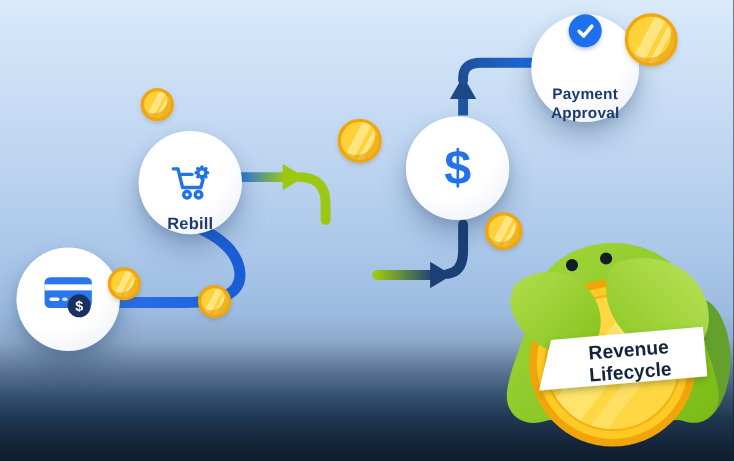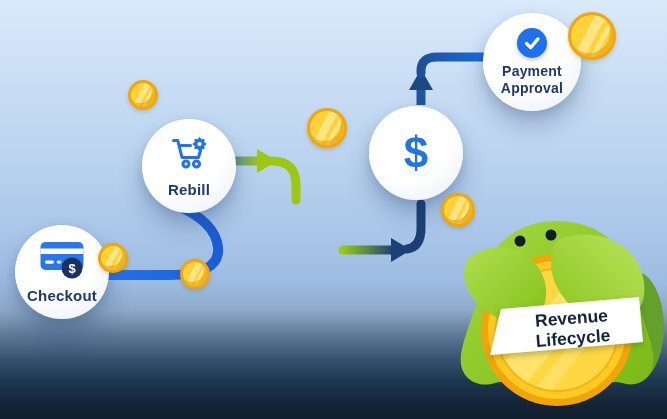--- a/index.html
+++ b/index.html
@@ -14,21 +14,21 @@
   .mascot{position:absolute;left:440px;top:205px;z-index:3;}
   .node{
     position:absolute;z-index:4;width:94px;height:94px;border-radius:50%;
     background:radial-gradient(circle at 38% 30%,#ffffff 52%,#f3f6fa 75%,#e4eaf3 100%);
     box-shadow:0 14px 24px rgba(25,55,100,.28),0 4px 8px rgba(25,55,100,.12);
     display:flex;flex-direction:column;align-items:center;justify-content:center;gap:3px;
   }
   .node .label{
     color:#1e3a6e;font-weight:700;font-size:15px;letter-spacing:.2px;text-align:center;line-height:1.2;
   }
-  .node-payment{width:98px;height:98px;}
+  .node-payment{width:98px;height:98px;justify-content:space-between;}
   .node-payment .label{font-size:14px;width:86px;}
   .dollar-glyph{color:#2273e8;font-size:44px;font-weight:700;line-height:44px;}
   .pa-badge{
     width:30px;height:30px;border-radius:50%;background:#1d71ee;
     display:flex;align-items:center;justify-content:center;margin-bottom:2px;
     box-shadow:0 2px 4px rgba(20,60,130,.3);
   }
   .coin{
     position:absolute;border-radius:50%;
     border:3px solid #f0a60c;
@@ -85,24 +85,23 @@
     <span>
       <svg width="46" height="40" viewBox="0 0 46 40">
         <rect x="1.5" y="2" width="43" height="28" rx="5" fill="#2b76ea"></rect>
         <rect x="1.5" y="8.5" width="43" height="5.5" fill="#ffffff"></rect>
         <rect x="6" y="20.5" width="9" height="3.2" rx="1.6" fill="#ffffff"></rect>
         <rect x="17.5" y="20.5" width="5" height="3.2" rx="1.6" fill="#cfe0fb"></rect>
         <circle cx="33" cy="28" r="10.5" fill="#1a3160"></circle>
         <text x="33" y="32.6" text-anchor="middle" font-family="Liberation Sans,sans-serif" font-size="13" font-weight="bold" fill="#ffffff">$</text>
       </svg>
     </span>
-    <div class="label">Checkout</div>
   </div>
 
-  <div class="node" style="left:142px;top:119px;">
+  <div class="node" style="left:126px;top:119px;justify-content:flex-end;">
     <span>
       <svg width="42" height="40" viewBox="0 0 42 40">
         <g fill="none" stroke="#2273e8" stroke-width="3.1" stroke-linecap="round" stroke-linejoin="round">
           <path d="M5.5 6.5 h4.3 l4.2 17 h16.5 l2.2-7.5"></path>
           <path d="M13 11.5 h9.5"></path>
           <circle cx="18" cy="30" r="3"></circle>
           <circle cx="28.5" cy="30" r="3"></circle>
         </g>
         <g transform="translate(31.5,10)" fill="#2273e8">
           <rect x="-6.8" y="-1.5" width="13.6" height="3" rx="1.5"></rect>

